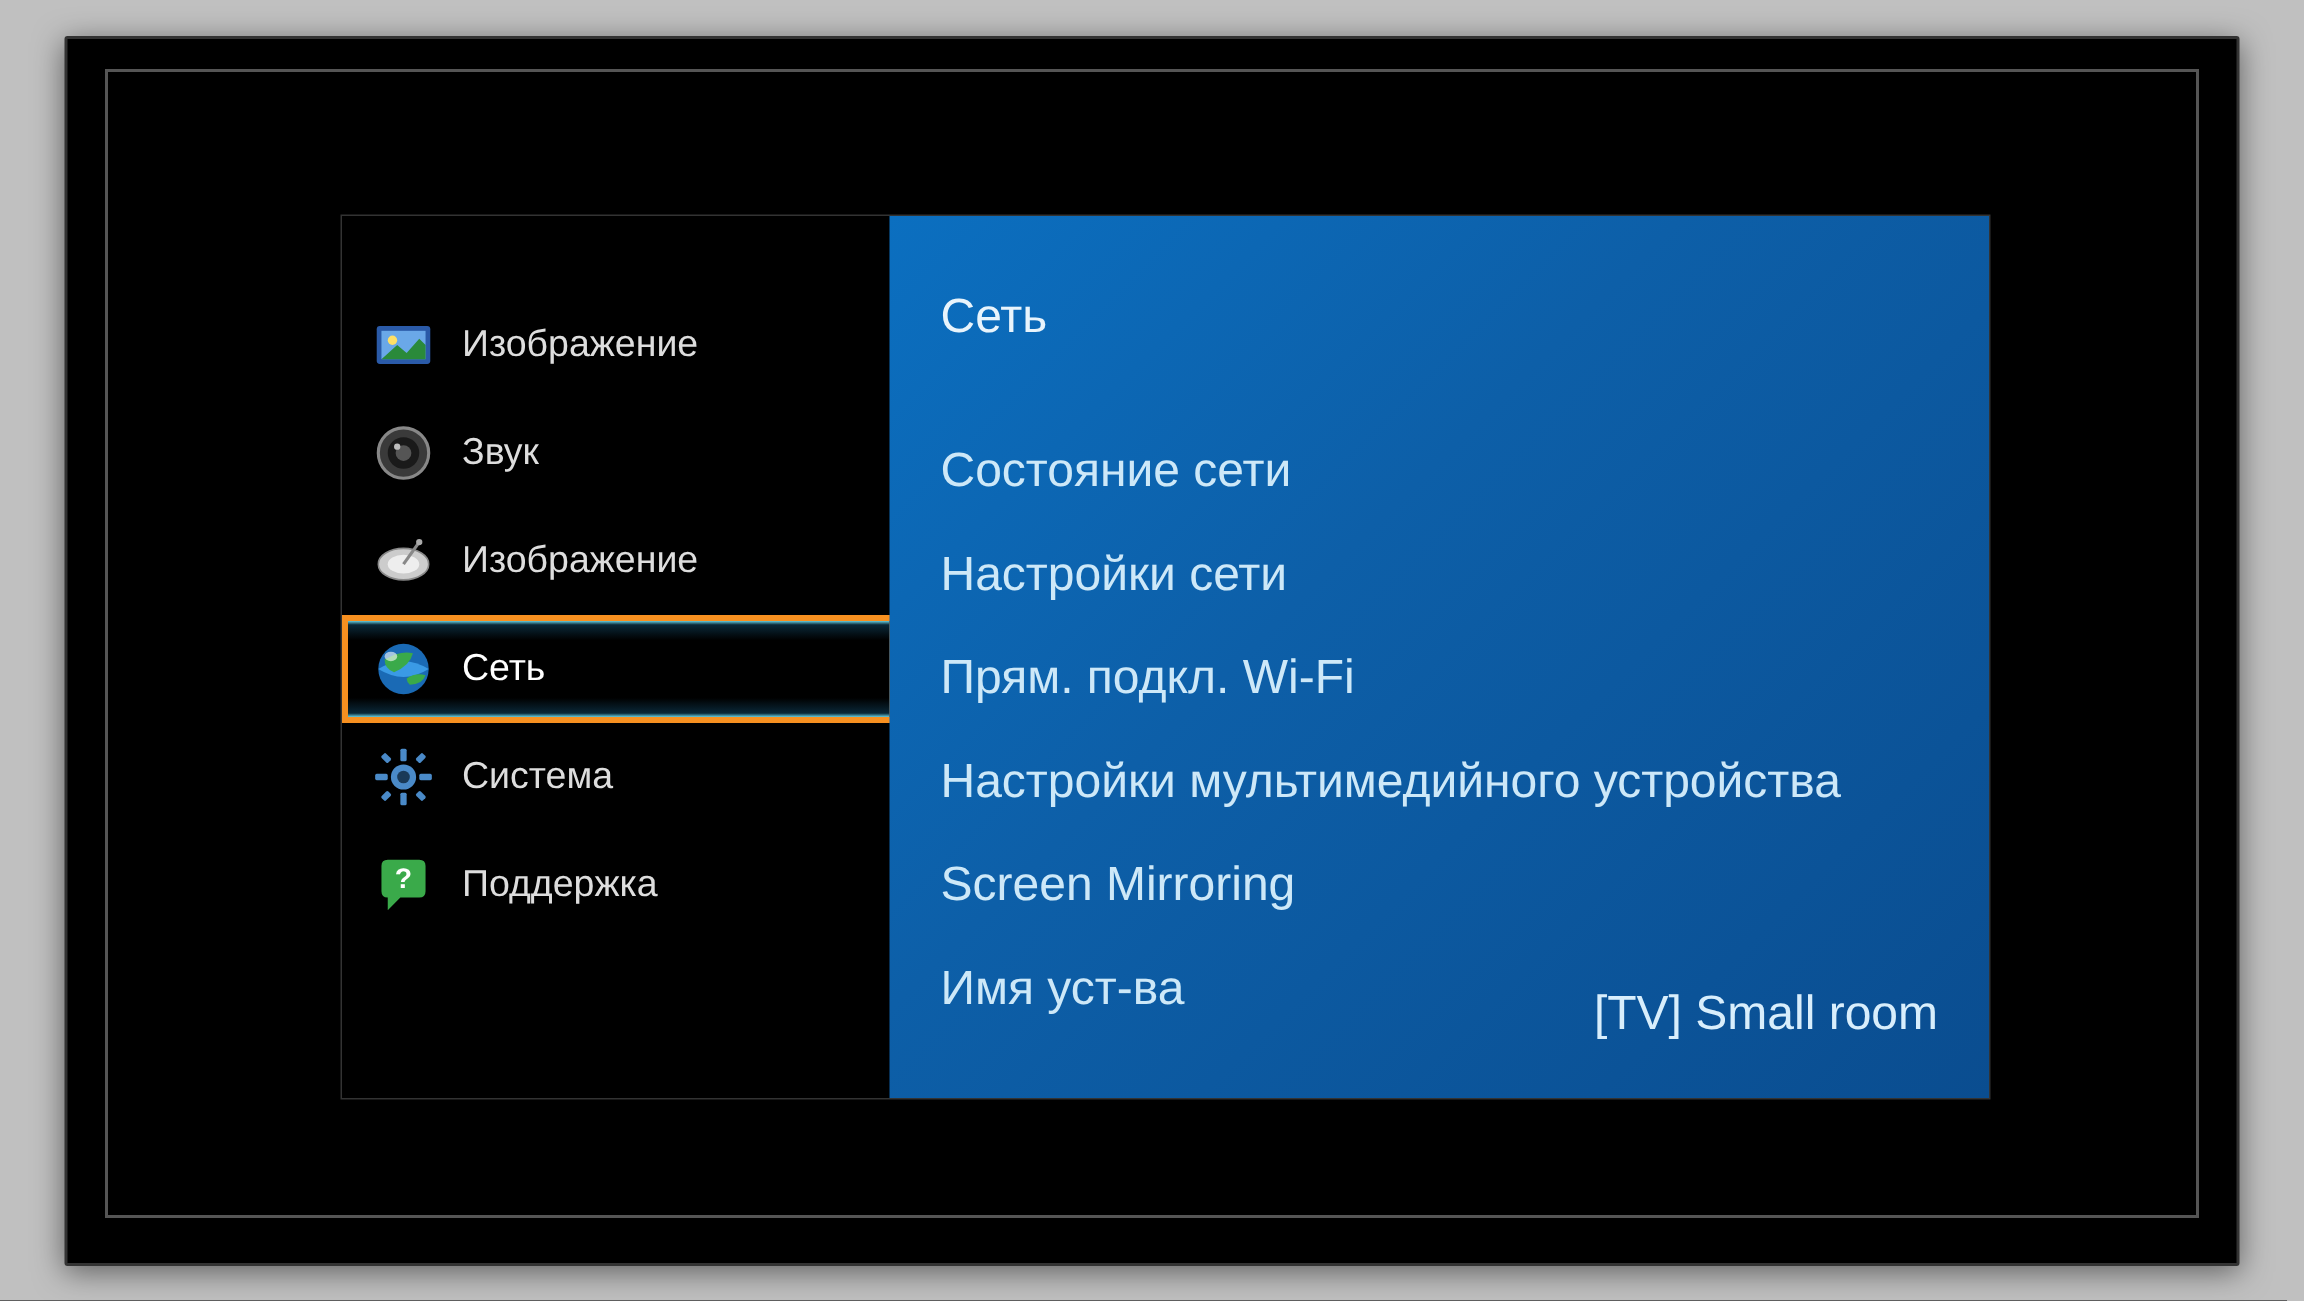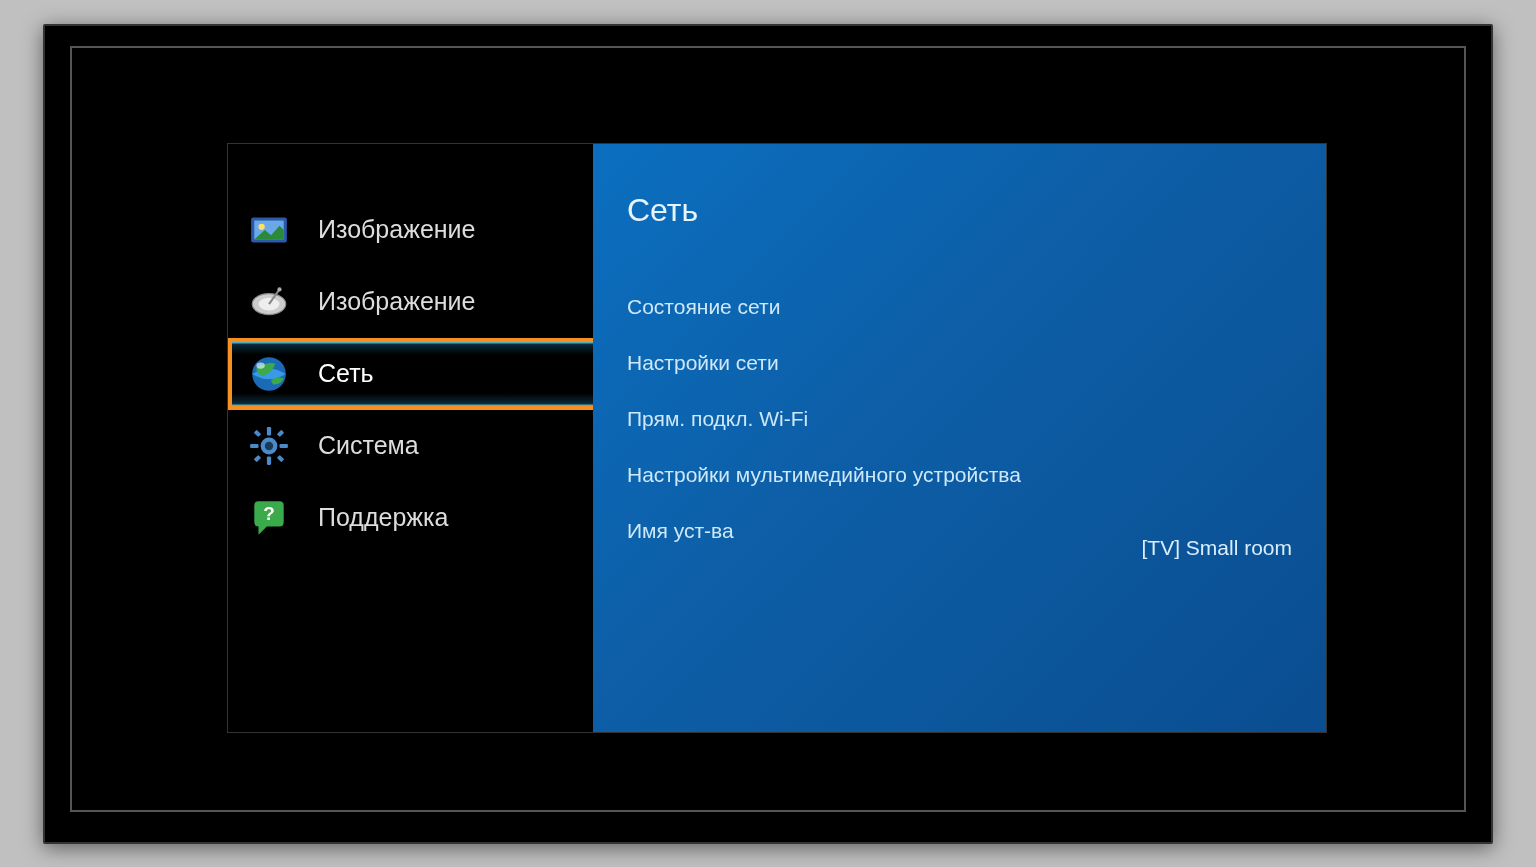--- a/index.html
+++ b/index.html
@@ -47,21 +47,20 @@
     .sidebar-item {
       display: flex;
       align-items: center;
       height: 72px;
       padding-left: 20px;
       color: #ddd;
       font-size: 25px;
       font-weight: 300;
       cursor: pointer;
       position: relative;
-      gap: 10px;
     }
     .sidebar-item.selected {
       background: linear-gradient(to bottom,
         #66ccdd 0%, #0a2838 4%, #000 20%, #000 80%, #0a2838 96%, #66ccdd 100%);
       border: 4px solid #f79020;
       margin-right: -4px;
       padding-left: 16px;
     }
     .sidebar-item.selected .label { color: #fff; }
     .icon {
@@ -81,21 +80,21 @@
       color: #a8d0ea;
       position: relative;
     }
     .panel-title {
       font-size: 32px;
       font-weight: 300;
       color: #e8f4fc;
       margin-bottom: 50px;
     }
     .panel-item {
-      font-size: 21px;
+      font-size: 32px;
       font-weight: 300;
       color: #cde8f8;
       padding: 16px 0;
       display: flex;
       justify-content: space-between;
       cursor: pointer;
     }
     .panel-value {
       color: #d8eefc;
       margin-top: 17px;
@@ -115,20 +114,31 @@
             <svg viewBox="0 0 40 40">
               <rect x="3" y="8" width="34" height="24" rx="2" fill="#2a5aa8"></rect>
               <rect x="6" y="11" width="28" height="18" fill="#6aa8e8"></rect>
               <circle cx="13" cy="17" r="3" fill="#ffe066"></circle>
               <path d="M6 29 L16 20 L22 25 L30 16 L34 20 L34 29 Z" fill="#2a8a3a"></path>
             </svg>
           </span>
           <span class="label">Изображение</span>
         </div>
 
+        <div class="sidebar-item">
+          <span class="icon">
+            <svg viewBox="0 0 40 40">
+              <circle cx="20" cy="20" r="16" fill="#3a3a3a" stroke="#888" stroke-width="2"></circle>
+              <circle cx="20" cy="20" r="10" fill="#1a1a1a"></circle>
+              <circle cx="20" cy="20" r="5" fill="#555"></circle>
+              <circle cx="16" cy="16" r="2" fill="#bbb"></circle>
+            </svg>
+          </span>
+          <span class="label">Звук</span>
+        </div>
 
         <div class="sidebar-item">
           <span class="icon">
             <svg viewBox="0 0 40 40">
               <ellipse cx="20" cy="22" rx="16" ry="10" fill="#ccc" stroke="#888"></ellipse>
               <ellipse cx="20" cy="22" rx="10" ry="6" fill="#eee"></ellipse>
               <line x1="20" y1="22" x2="30" y2="8" stroke="#888" stroke-width="2"></line>
               <circle cx="30" cy="8" r="2" fill="#aaa"></circle>
             </svg>
           </span>
@@ -190,20 +200,23 @@
         <div class="panel-item">
           <span>Настройки сети</span>
         </div>
         <div class="panel-item">
           <span>Прям. подкл. Wi-Fi</span>
         </div>
         <div class="panel-item">
           <span>Настройки мультимедийного устройства</span>
         </div>
         <div class="panel-item">
+          <span>Screen Mirroring</span>
+        </div>
+        <div class="panel-item">
           <span>Имя уст-ва</span>
           <span class="panel-value">[TV] Small room</span>
         </div>
       </div>
 
     </div>
   </div>
 </div>
 
 </body></html>

